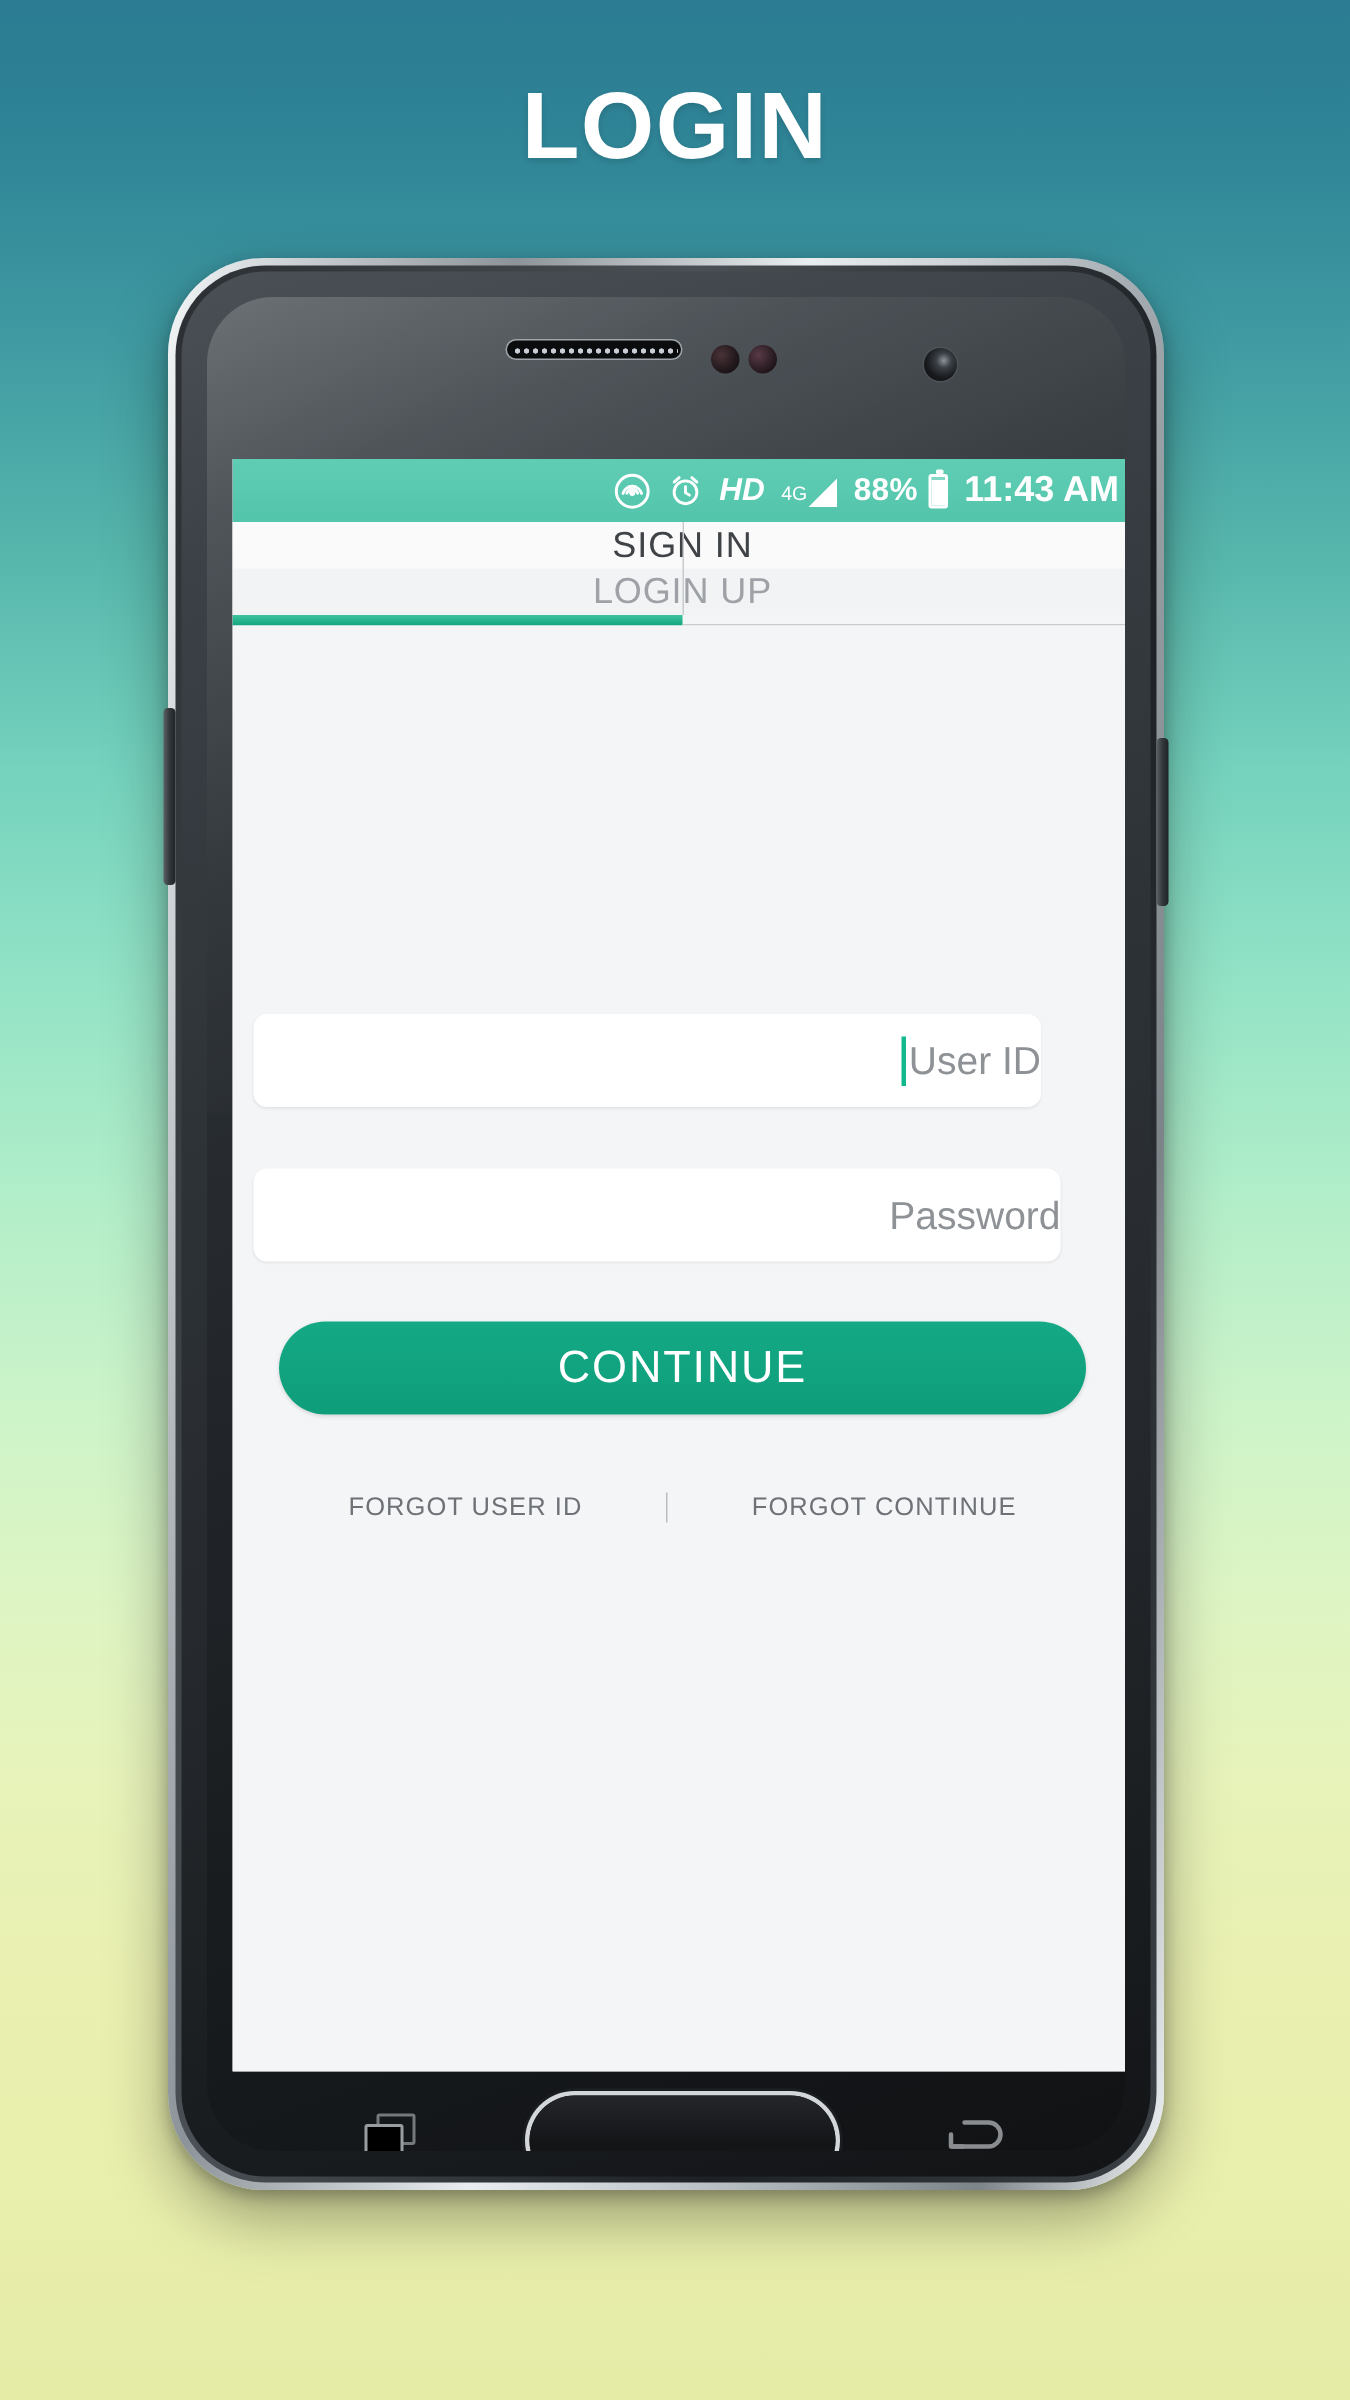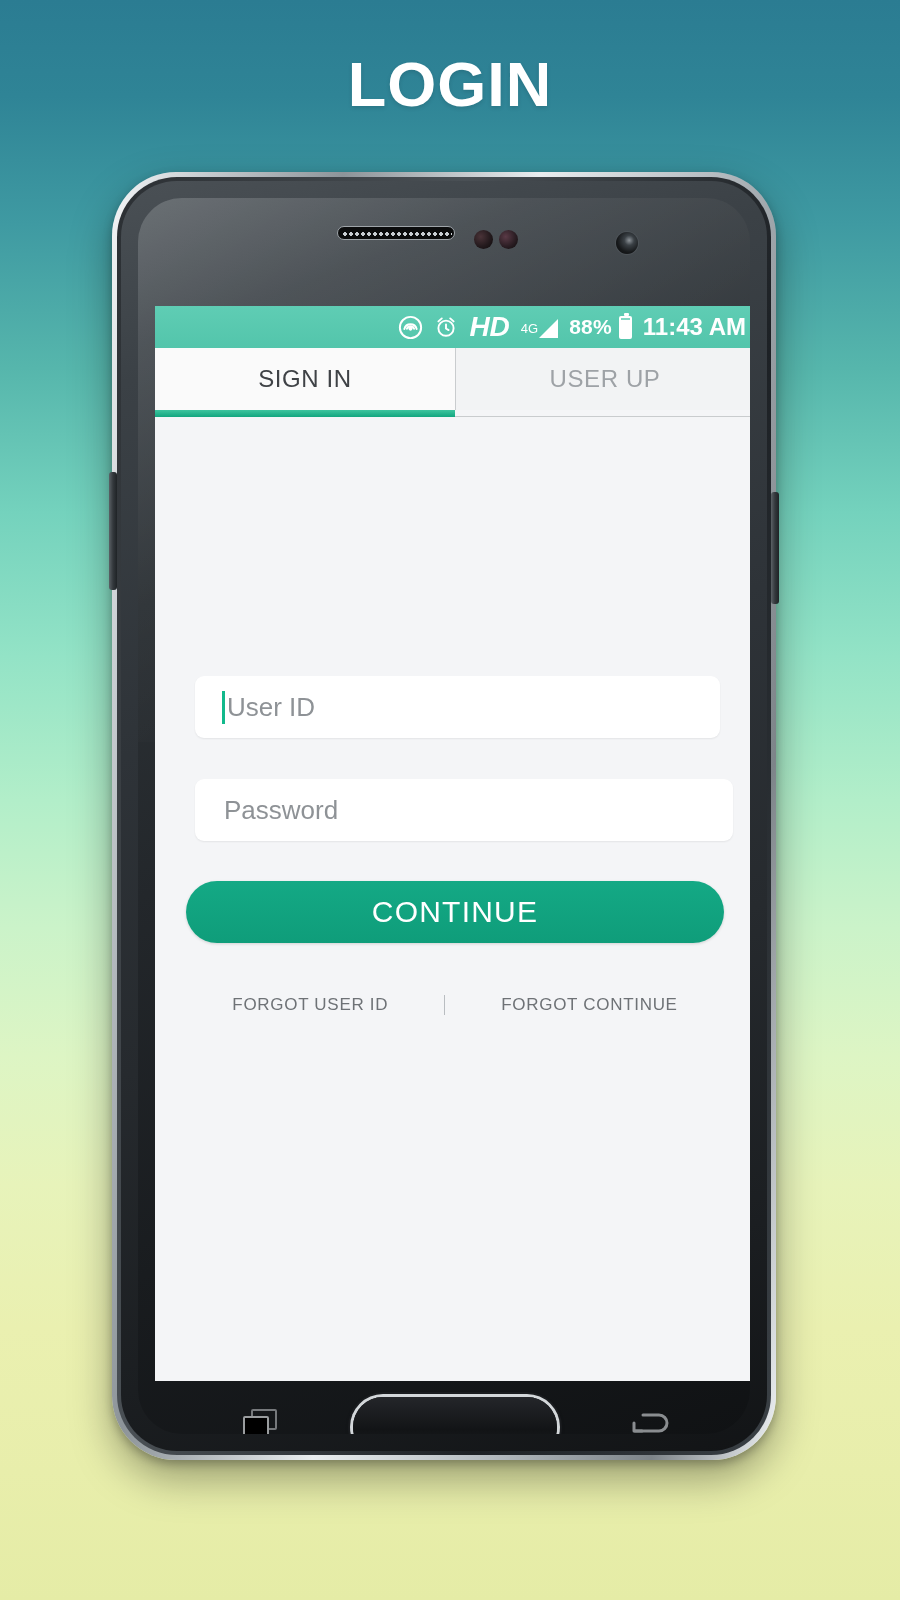--- a/index.html
+++ b/index.html
@@ -142,21 +142,21 @@
     height: 42px;
     background: linear-gradient(to bottom, #5fcdb4, #53c5ab);
     display: flex;
     align-items: center;
     justify-content: flex-end;
     padding-right: 9px;
     color: #ffffff;
   }
   .sb-item { display: flex; align-items: center; margin-left: 11px; }
   .sb-text { font-size: 21px; font-weight: bold; color: #fff; letter-spacing: 0.2px; }
-  .sb-hd { font-size: 28px; font-weight: bold; font-style: italic; color: #fff; }
+  .sb-hd { font-size: 21px; font-weight: bold; font-style: italic; color: #fff; }
   .sb-4g { font-size: 13px; font-weight: normal; color: #fff; align-self: flex-start; margin-top: 5px; }
   .sb-time { font-size: 24px; font-weight: bold; color: #fff; margin-left: 11px; }
 
   .signal-tri {
     width: 0; height: 0;
     border-left: 19px solid transparent;
     border-bottom: 19px solid #ffffff;
     margin-left: 1px;
     margin-top: 3px;
   }
@@ -171,21 +171,21 @@
   .battery:before {
     content: "";
     position: absolute;
     left: 3px; top: -5px;
     width: 5px; height: 3px;
     background: #ffffff;
     border-radius: 1px;
   }
 
   
-  #tabs { display: flex; height: 62px; background: #fafafa; position: relative; }
+  #tabs { display: flex; height: 62px; background: #fafafa; position: relative; flex-direction: column; }
   .tab {
     flex: 1;
     display: flex; align-items: center; justify-content: center;
     font-size: 24px;
     letter-spacing: 0.6px;
   }
   .tab.active { color: #3f4246; background: #fafafa; }
   .tab.inactive { color: #9ea2a6; background: #f2f3f4; }
   #tab-divider {
     position: absolute; left: 50%; top: 0;
@@ -207,29 +207,30 @@
 
   
   #form-area {
     background: #f4f5f7;
     height: 964px;
     position: relative;
   }
 
   .field {
     position: absolute;
-    left: 40px;
+    left: 14px;
     width: 538px;
     height: 62px;
     background: #ffffff;
     border-radius: 9px;
     display: flex;
     align-items: center;
     padding-left: 29px;
     box-shadow: 0 1px 2px rgba(0,0,0,0.07);
+    justify-content: flex-end;
   }
   #field-userid { top: 259px; width: 525px; }
   #field-password { top: 362px; }
   .field-placeholder { font-size: 26px; color: #8e9296; }
   .caret {
     width: 3px; height: 33px;
     background: #12b98c;
     margin-right: 2px;
     margin-left: -2px;
   }
@@ -377,21 +378,21 @@
 
             <span class="sb-time">11:43 AM</span>
           </div>
 
           <div id="tabwrap">
             <div id="tabs">
               <div class="tab active">
                 <span>SIGN IN</span>
               </div>
               <div class="tab inactive">
-                <span>USER UP</span>
+                <span>LOGIN UP</span>
               </div>
               <div id="tab-divider"></div>
             </div>
             <div id="tab-indicator"></div>
             <div id="tab-underline-rest"></div>
           </div>
 
           <div id="form-area">
 
             <div class="field" id="field-userid">

